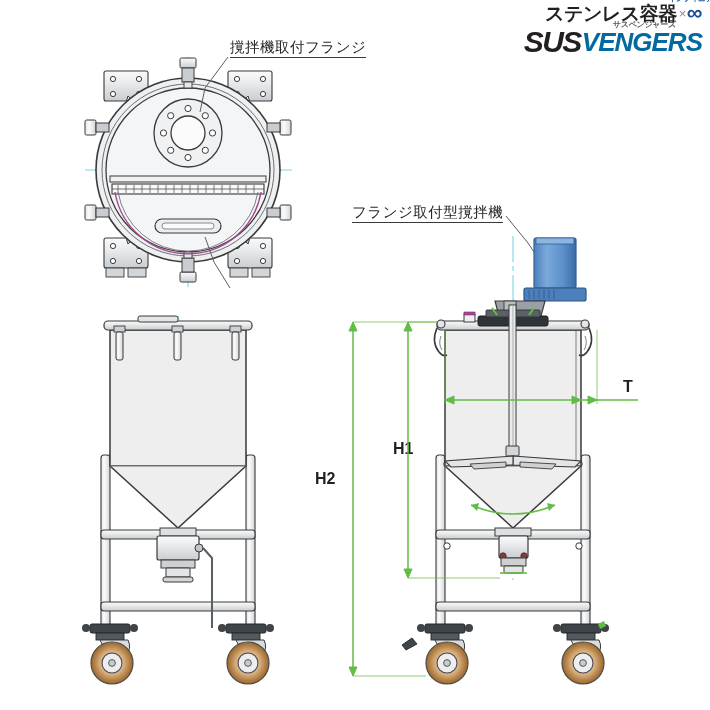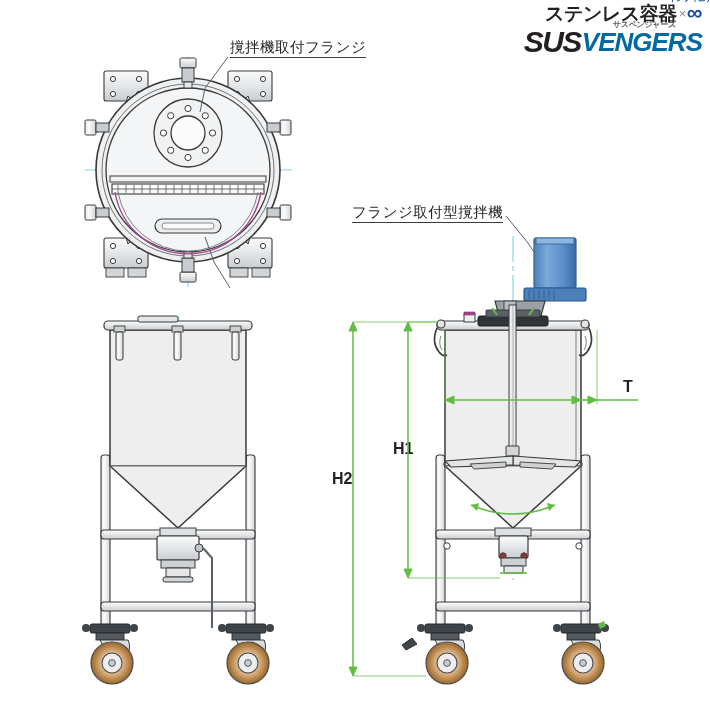--- a/index.html
+++ b/index.html
@@ -83,21 +83,21 @@
   </div>
 
 
   <div class="callout" style="left:352px;top:203px;">
     <div class="ctext ul">フランジ取付型撹拌機</div>
   </div>
 
   <div class="dimlabel" style="left:477px;top:378px;">ID</div>
   <div class="dimlabel" style="left:623px;top:378px;">T</div>
   <div class="dimlabel" style="left:369px;top:440px;margin-left:24px;">H1</div>
-  <div class="dimlabel" style="left:332px;top:470px;">H2</div>
+  <div class="dimlabel" style="left:315px;top:470px;">H2</div>
   <div class="dimlabel" style="left:484px;top:482px;font-size:15px;">90°</div>
 
   <svg width="710" height="710" viewBox="0 0 710 710">
     <defs>
       <linearGradient id="steelV" x1="0" y1="0" x2="1" y2="0">
         <stop offset="0%" stop-color="#e2e4e6"></stop>
         <stop offset="35%" stop-color="#fbfbfc"></stop>
         <stop offset="70%" stop-color="#e6e8ea"></stop>
         <stop offset="100%" stop-color="#cfd2d5"></stop>
       </linearGradient>

